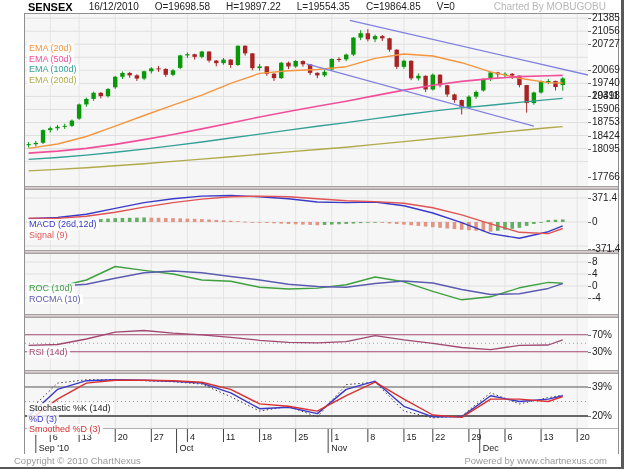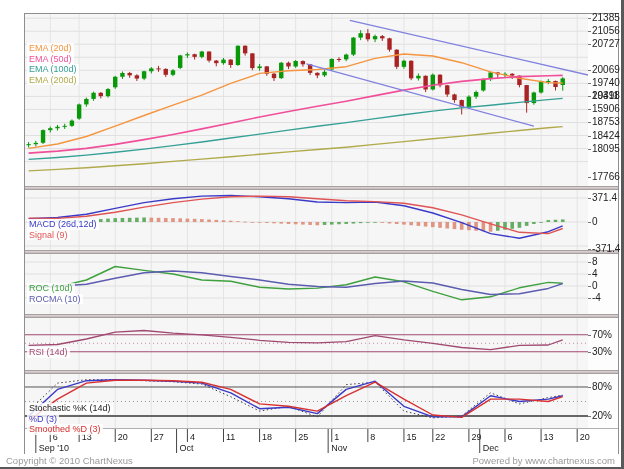--- a/index.html
+++ b/index.html
@@ -17,28 +17,38 @@
   .row{position:relative;display:flex;}
   svg.plot{display:block;background:#f6f6f6;}
   .yaxis{position:relative;width:30px;background:#fdfdfd;font-size:10px;color:#222;}
   .ylab{position:absolute;left:4px;height:10px;line-height:10px;white-space:nowrap;}
   .ylab::before{content:"";position:absolute;left:-4px;top:5px;width:3px;height:1px;background:#777;}
   .legend{position:absolute;left:2px;top:1px;z-index:2;font-size:9px;line-height:10.5px;margin-top:28px;}
   .legend div{background:rgba(255,255,255,0.82);padding:0 2px;width:-moz-fit-content;width:fit-content;white-space:nowrap;}
   .sep{height:4px;background:linear-gradient(#ddd6d6,#c2baba);border-top:1px solid #a8a0a0;
        border-bottom:1px solid #a8a0a0;box-sizing:border-box;}
   .footer{position:absolute;left:0;top:455px;width:621px;height:12px;display:flex;
-          justify-content:space-between;padding:0 6px;box-sizing:border-box;
+          justify-content:space-between;padding:0 14px;box-sizing:border-box;
           font-size:9.5px;color:#9a9a9a;}
 </style>
 </head>
 <body>
 
 <div class="app">
 
+  <div class="header">
+    <span class="sym">SENSEX</span>
+    <span class="fld">16/12/2010</span>
+    <span class="fld">O=19698.58</span>
+    <span class="fld">H=19897.22</span>
+    <span class="fld">L=19554.35</span>
+    <span class="fld">C=19864.85</span>
+    <span class="fld">V=0</span>
+    <span class="charted">Charted By MOBUGOBU</span>
+  </div>
 
   <div class="frame">
     <div class="row">
       <svg class="plot" width="563" height="172">
           <line x1="25.262820512820515" y1="0" x2="25.262820512820515" y2="172" stroke="#e4e4e4" stroke-width="1"></line>
           <line x1="54.13461538461539" y1="0" x2="54.13461538461539" y2="172" stroke="#e4e4e4" stroke-width="1"></line>
           <line x1="90.22435897435898" y1="0" x2="90.22435897435898" y2="172" stroke="#e4e4e4" stroke-width="1"></line>
           <line x1="126.31410256410257" y1="0" x2="126.31410256410257" y2="172" stroke="#e4e4e4" stroke-width="1"></line>
           <line x1="162.40384615384616" y1="0" x2="162.40384615384616" y2="172" stroke="#e4e4e4" stroke-width="1"></line>
           <line x1="198.49358974358975" y1="0" x2="198.49358974358975" y2="172" stroke="#e4e4e4" stroke-width="1"></line>
@@ -441,21 +451,21 @@
           <line x1="516.0833333333334" y1="0" x2="516.0833333333334" y2="54" stroke="#e4e4e4" stroke-width="1"></line>
           <line x1="552.1730769230769" y1="0" x2="552.1730769230769" y2="54" stroke="#e4e4e4" stroke-width="1"></line>
           <line x1="0" y1="12.99284436493739" x2="563" y2="12.99284436493739" stroke="#555555" stroke-width="1"></line>
           <line x1="0" y1="27.483005366726296" x2="563" y2="27.483005366726296" stroke="#999999" stroke-width="1" stroke-dasharray="1,3"></line>
           <line x1="0" y1="41.9731663685152" x2="563" y2="41.9731663685152" stroke="#666666" stroke-width="2"></line>
           <polyline points="3.6,37.1 32.5,9.1 61.4,5.7 90.2,5.7 119.1,6.7 148.0,7.7 176.8,10.1 205.7,22.7 234.6,37.1 263.5,32.3 292.3,42.9 321.2,10.6 350.1,8.2 378.9,37.1 407.8,43.9 436.7,42.0 465.6,18.8 494.4,29.9 523.3,23.6 537.7,21.2" fill="none" stroke="#404040" stroke-width="1" stroke-linejoin="round" stroke-dasharray="1.5,2.5"></polyline>
           <polyline points="3.6,42.0 32.5,15.4 61.4,6.7 90.2,5.7 119.1,6.2 148.0,7.2 176.8,9.1 205.7,18.8 234.6,34.7 263.5,33.3 292.3,39.6 321.2,15.4 350.1,7.2 378.9,32.3 407.8,42.9 436.7,42.9 465.6,21.7 494.4,27.5 523.3,25.1 537.7,21.7" fill="none" stroke="#3a3ac8" stroke-width="1.4" stroke-linejoin="round"></polyline>
           <polyline points="3.6,46.8 32.5,25.1 61.4,9.1 90.2,6.2 119.1,6.2 148.0,6.7 176.8,8.2 205.7,15.4 234.6,29.9 263.5,32.3 292.3,37.1 321.2,21.7 350.1,8.2 378.9,25.1 407.8,41.0 436.7,43.4 465.6,25.1 494.4,25.1 523.3,27.5 537.7,22.7" fill="none" stroke="#d83030" stroke-width="1.4" stroke-linejoin="round"></polyline>
         </svg>
       <div class="yaxis">
-          <div class="ylab" style="top: 7.99284px;">80%</div>
+          <div class="ylab" style="top: 7.99284px;">39%</div>
           <div class="ylab" style="top: 36.9732px;">20%</div>
         </div>
       <div class="legend">
           <div style="color: rgb(34, 34, 34);">Stochastic %K (14d)</div>
           <div style="color: rgb(58, 58, 200);">%D (3)</div>
           <div style="color: rgb(216, 48, 48);">Smoothed %D (3)</div>
         </div>
     </div>
     <svg style="display:block;background:#fff;border-top:1px solid #b0b0b0;" width="593" height="25">
         <line x1="25.262820512820515" y1="0" x2="25.262820512820515" y2="13" stroke="#444" stroke-width="1"></line>

